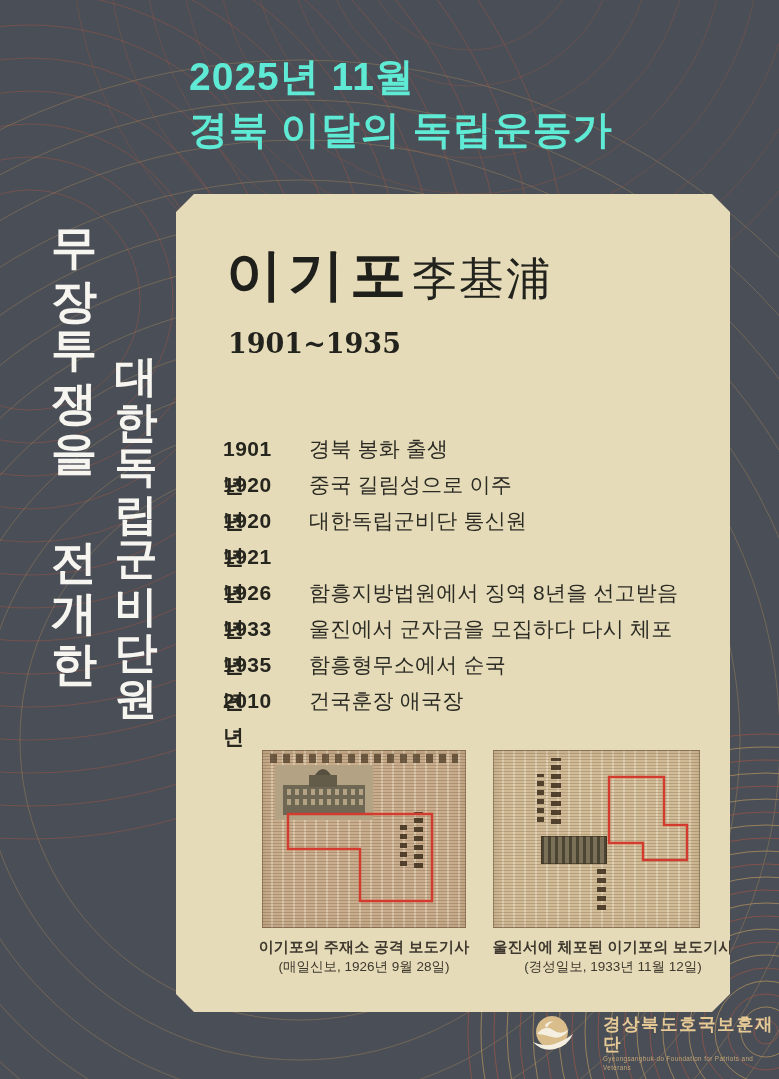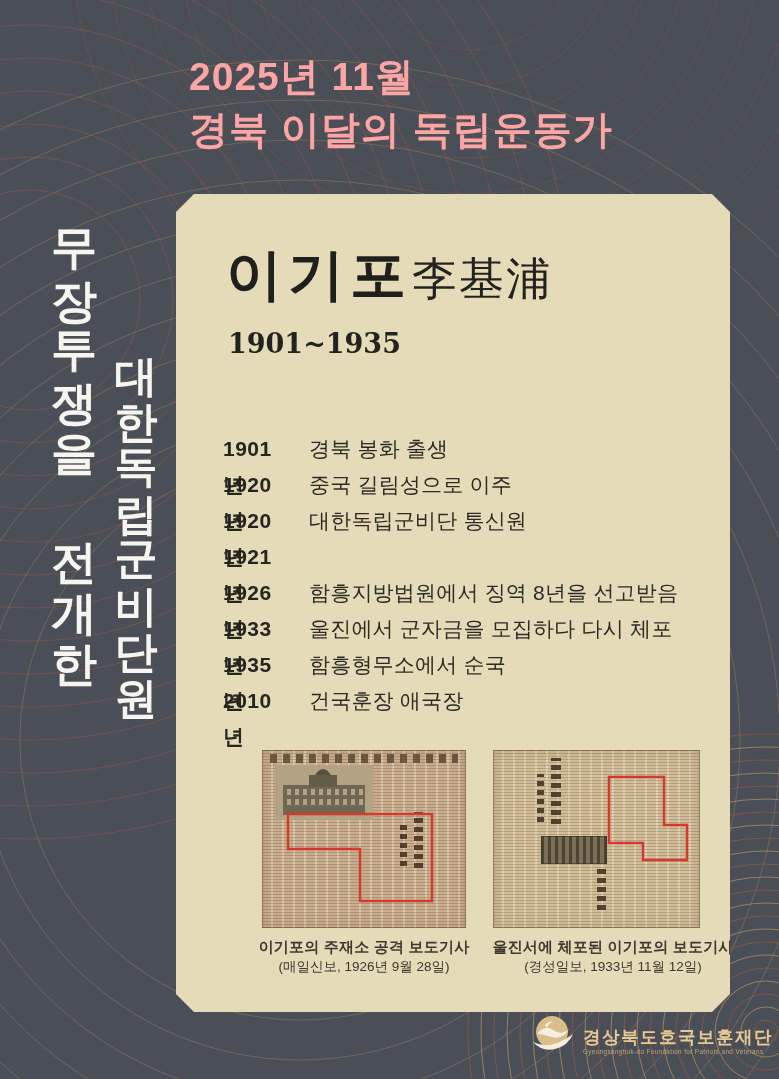--- a/index.html
+++ b/index.html
@@ -6,21 +6,21 @@
   .poster{
     position:relative;width:779px;height:1079px;margin:0 auto;
     background:#4a4e56;overflow:hidden;
     font-family:"Liberation Sans",sans-serif;
   }
   .bg-circles{position:absolute;left:0;top:0;width:779px;height:1079px;}
 
   
   .title{
     position:absolute;left:189px;top:50px;
-    color:#fca5a5;font-weight:800;font-size:39px;line-height:53px;
+    color:#5eead4;font-weight:800;font-size:39px;line-height:53px;
     letter-spacing:1px;white-space:nowrap;
   }
 
   
   .side-text{
     position:absolute;color:#f7f5f0;font-weight:700;
     writing-mode:vertical-rl;text-orientation:upright;
     white-space:nowrap;
   }
   .side-a{left:44px;top:196px;font-size:46px;letter-spacing:5px;}
@@ -67,21 +67,21 @@
   .photo-block{position:absolute;box-shadow:inset 0 0 0 1px rgba(60,45,28,.6);}
   .red-overlay{position:absolute;left:0;top:0;width:100%;height:100%;}
 
   .caption{position:absolute;top:742px;text-align:center;color:#3e382e;}
   .caption .c1{font-size:15px;font-weight:700;line-height:21px;letter-spacing:.2px;}
   .caption .c2{font-size:13.5px;font-weight:500;line-height:20px;}
   .cap-left{left:66px;width:244px;text-align:center;}
   .cap-right{left:315px;width:244px;}
 
   
-  .logo{position:absolute;left:529px;top:1014px;display:flex;align-items:flex-end;}
+  .logo{position:absolute;left:529px;top:1014px;display:flex;align-items:flex-start;gap:20px;}
   .logo-mark{flex:none;margin-right:8px;}
   .logo-kr{font-size:17.5px;font-weight:800;letter-spacing:1.5px;color:#e6ca96;line-height:20px;}
   .logo-en{font-size:6.3px;letter-spacing:.4px;color:#c3a678;line-height:9px;}
 </style>
 </head>
 <body>
 
 <div class="poster">
 
   <svg class="bg-circles" viewBox="0 0 779 1079" aria-hidden="true">

